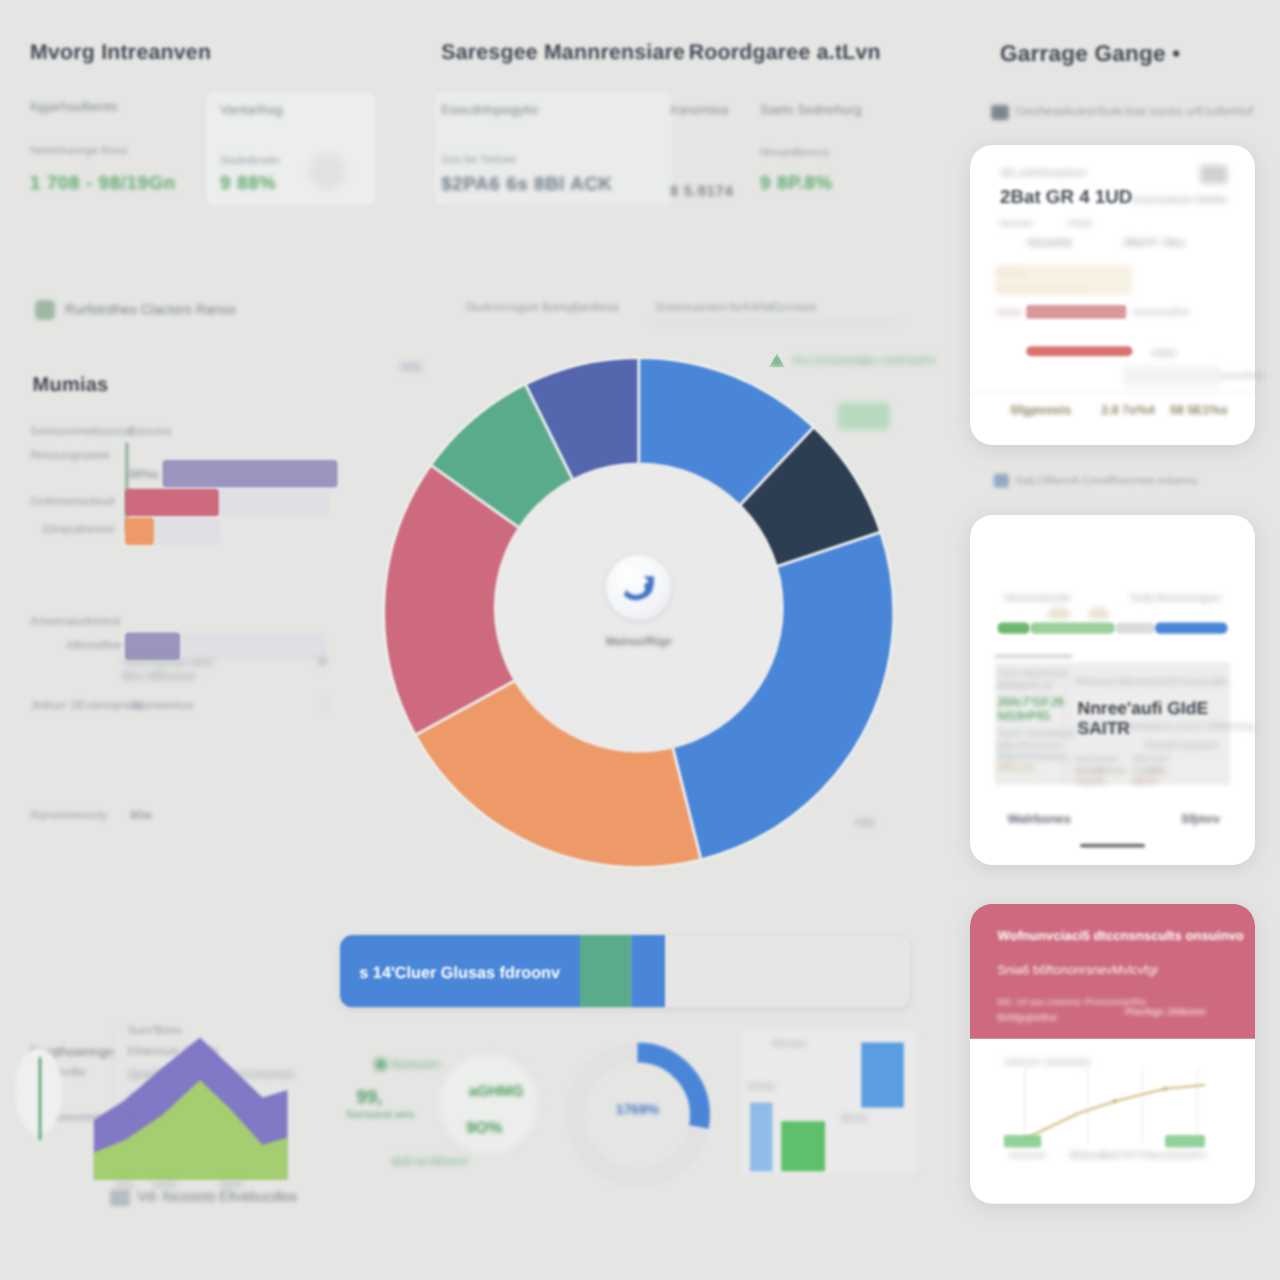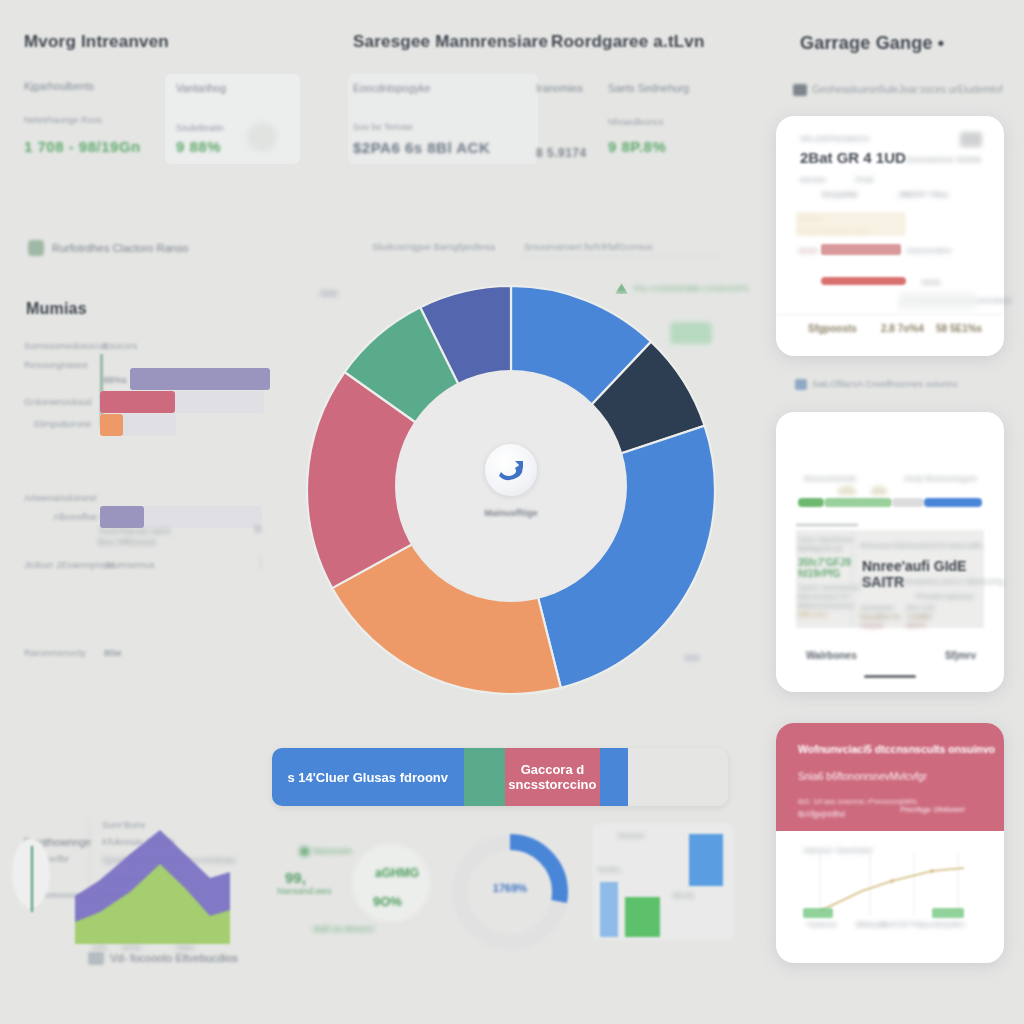--- a/index.html
+++ b/index.html
@@ -194,21 +194,20 @@
   </div>
   <div class="donut-center-label blur3">Mainusfftige</div>
 </div>
 
 <div class="blur4" style="position:absolute;left:320px;top:290px;width:18px;height:7px;background:#c6cad0;border-radius:2px;"></div>
 <div class="blur4" style="position:absolute;left:684px;top:655px;width:16px;height:6px;background:#c6cad0;border-radius:2px;"></div>
 
 <div id="stackbar" class="blur1">
     <div class="seg" style="width: 42%; background: rgb(74, 134, 216);">s 14'Cluer Glusas fdroonv</div>
     <div class="seg" style="width: 9%; background: rgb(90, 171, 140);"></div>
-    <div class="seg" style="width: 21%; background: rgb(205, 106, 126);">Gaccora d sncsstorccino</div>
     <div class="seg" style="width: 6%; background: rgb(74, 134, 216);"></div>
   </div>
 
 <div id="bottom-row">
 
   <svg class="blur2" style="position:absolute;left:30px;top:0px;" width="260" height="135" viewBox="0 0 260 135">
     <polygon points="45,72 70,56 100,30 130,6 155,30 180,54 200,48 200,120 45,120" fill="#7b72c4" opacity="0.95"></polygon>
     <polygon points="45,98 70,88 100,68 130,40 155,64 180,92 200,86 200,120 45,120" fill="#a6d46a" opacity="0.95"></polygon>
   </svg>
   <div class="blur3" style="position:absolute;left:12px;top:14px;width:38px;height:70px;border-radius:50%;background:#eeefee;"></div>

